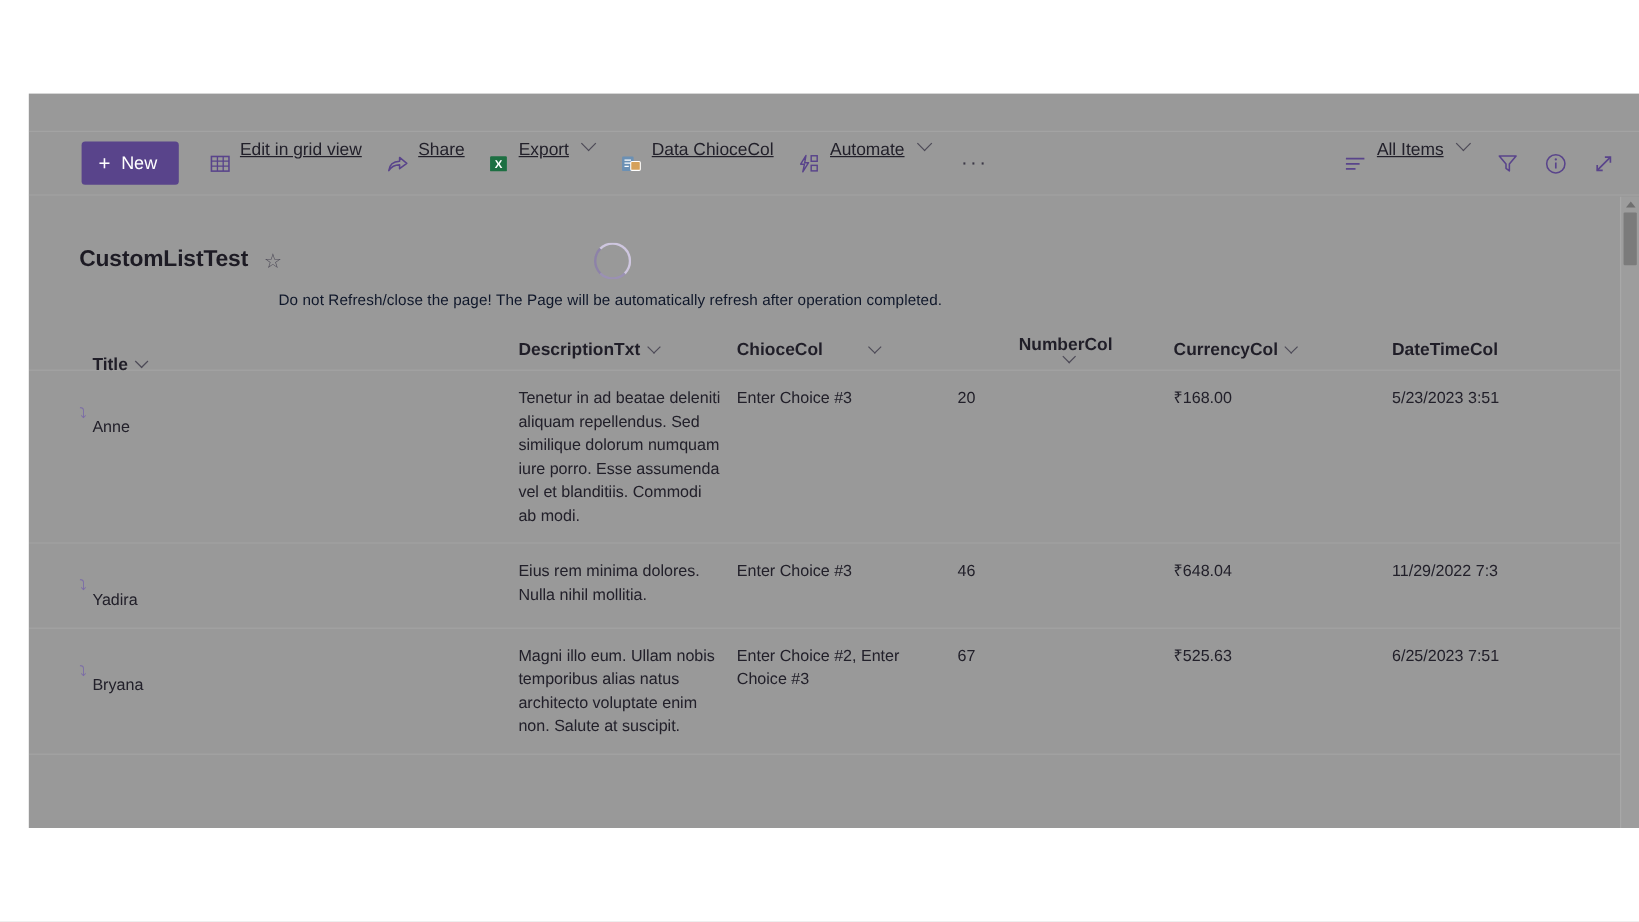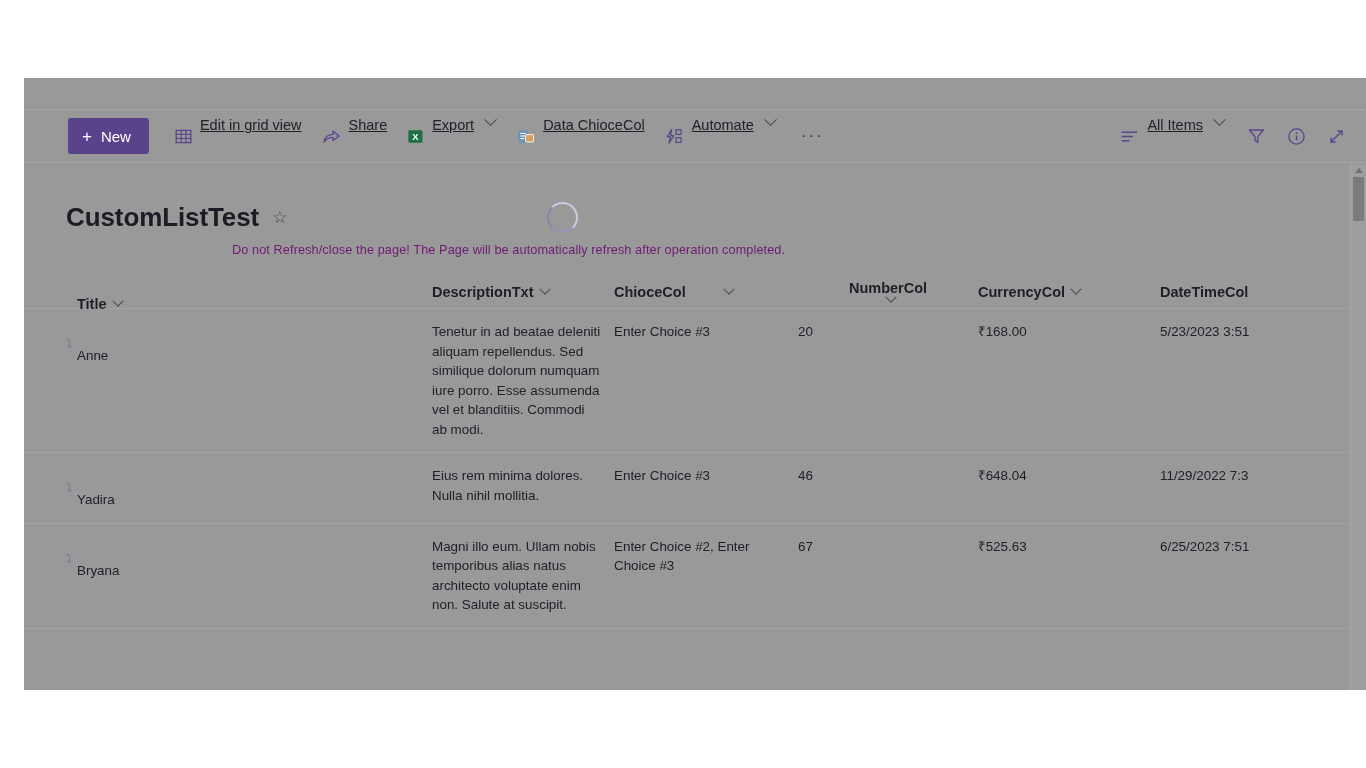--- a/index.html
+++ b/index.html
@@ -81,41 +81,41 @@
   .icon { display: inline-flex; align-items: center; justify-content: center; flex: 0 0 auto; }
 
   
   .list-head { position: absolute; left: 0; top: 120px; width: 100%; }
   .title-row {
     display: flex; align-items: center;
     padding-left: 42px;
     height: 38px;
   }
   .list-title {
-    font-size: 26px;
+    font-size: 19px;
     font-weight: 700;
     color: #1d1b24;
     letter-spacing: -0.1px;
   }
   .star { margin-left: 13px; font-size: 17px; color: #4c4956; cursor: pointer; line-height: 1; }
 
   .spinner {
     margin-left: 260px;
     width: 31px; height: 31px;
     border-radius: 50%;
     border: 2.4px solid #cfc7e0;
     border-left-color: #8d82a8;
     border-bottom-color: #9b91b4;
   }
 
   .warn-msg {
     margin-top: 7px;
     padding-left: 208px;
     font-size: 12.7px;
-    color: #701a75;
+    color: #0f172a;
     letter-spacing: 0.1px;
   }
 
   
   .grid { position: absolute; left: 0; top: 197px; right: 0; bottom: 0; overflow: hidden; }
 
   .grid-row {
     display: flex;
     border-bottom: 1px solid #a3a3a3;
     padding-left: 42px;

